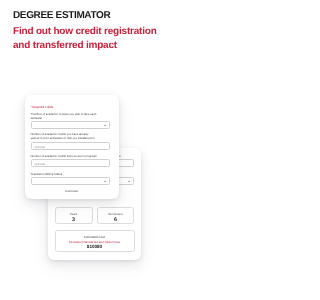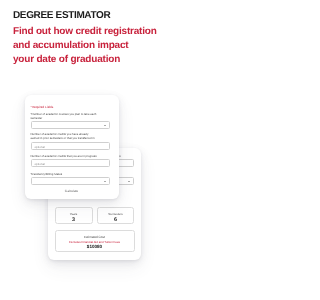--- a/index.html
+++ b/index.html
@@ -31,22 +31,21 @@
   .costsub{position:absolute;left:0;right:0;font-size:2.9px;color:#c8223c;text-align:center;}
   .costval{position:absolute;left:0;right:0;font-size:4.6px;font-weight:bold;color:#222;text-align:center;}
 </style>
 </head>
 <body>
 
 <div class="page">
   <div class="hdr-title">DEGREE ESTIMATOR</div>
   <div class="hdr-sub">
     <span>Find out how credit registration</span><br>
-    <span>and accumulation impact</span><br>
-    <span>your date of graduation</span>
+    <span>and transferred impact</span><br>
   </div>
 
   <div class="card card-back">
     <div class="flabel" style="left:7px;top:6px;width:67px">Number of academic credits that you are in progress</div>
     <div class="fbox" style="left:7px;top:11px;width:79px;height:8px">
         <span class="ph" style="left:3px;top:2.2px">optional</span>
       </div>
     <div class="flabel" style="left:7px;top:25px;width:67px">*Residency/Billing Status</div>
     <div class="fbox" style="left:7px;top:29.5px;width:79px;height:8px">
         <span class="caret" style="right:3px;top:3.3px"></span>

